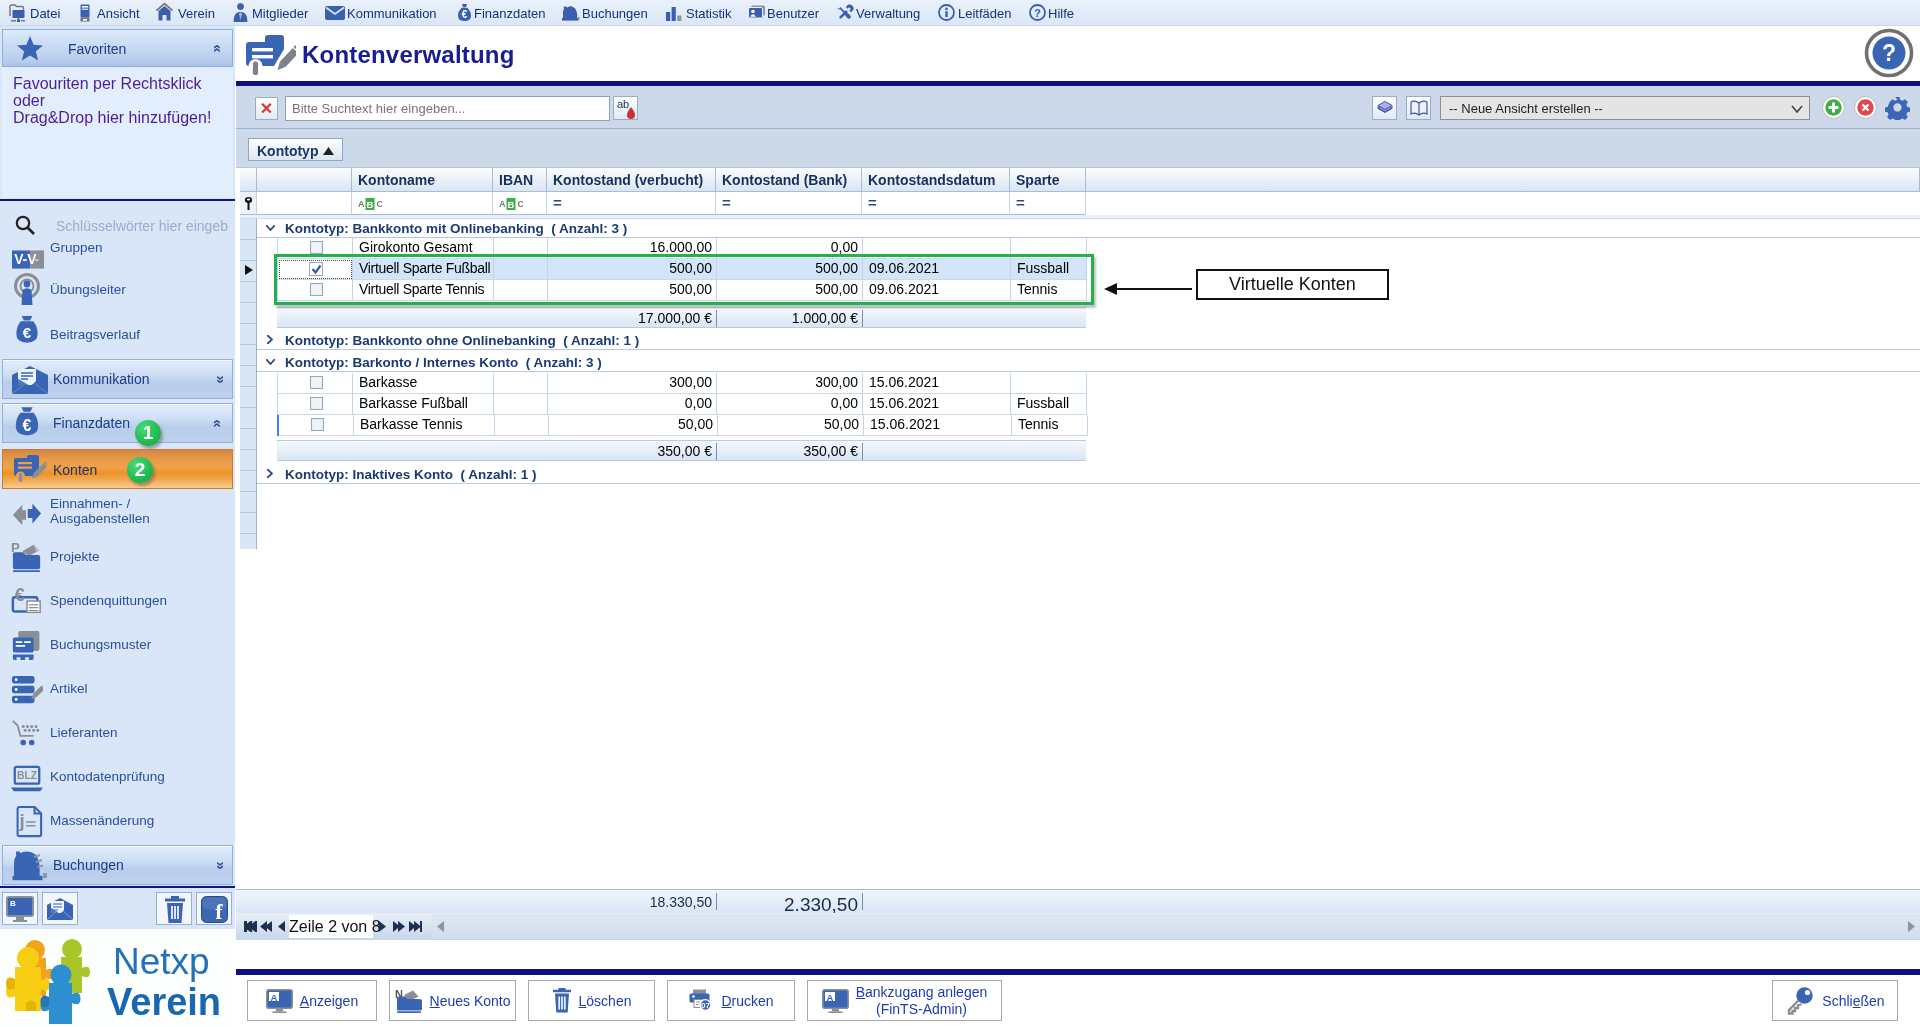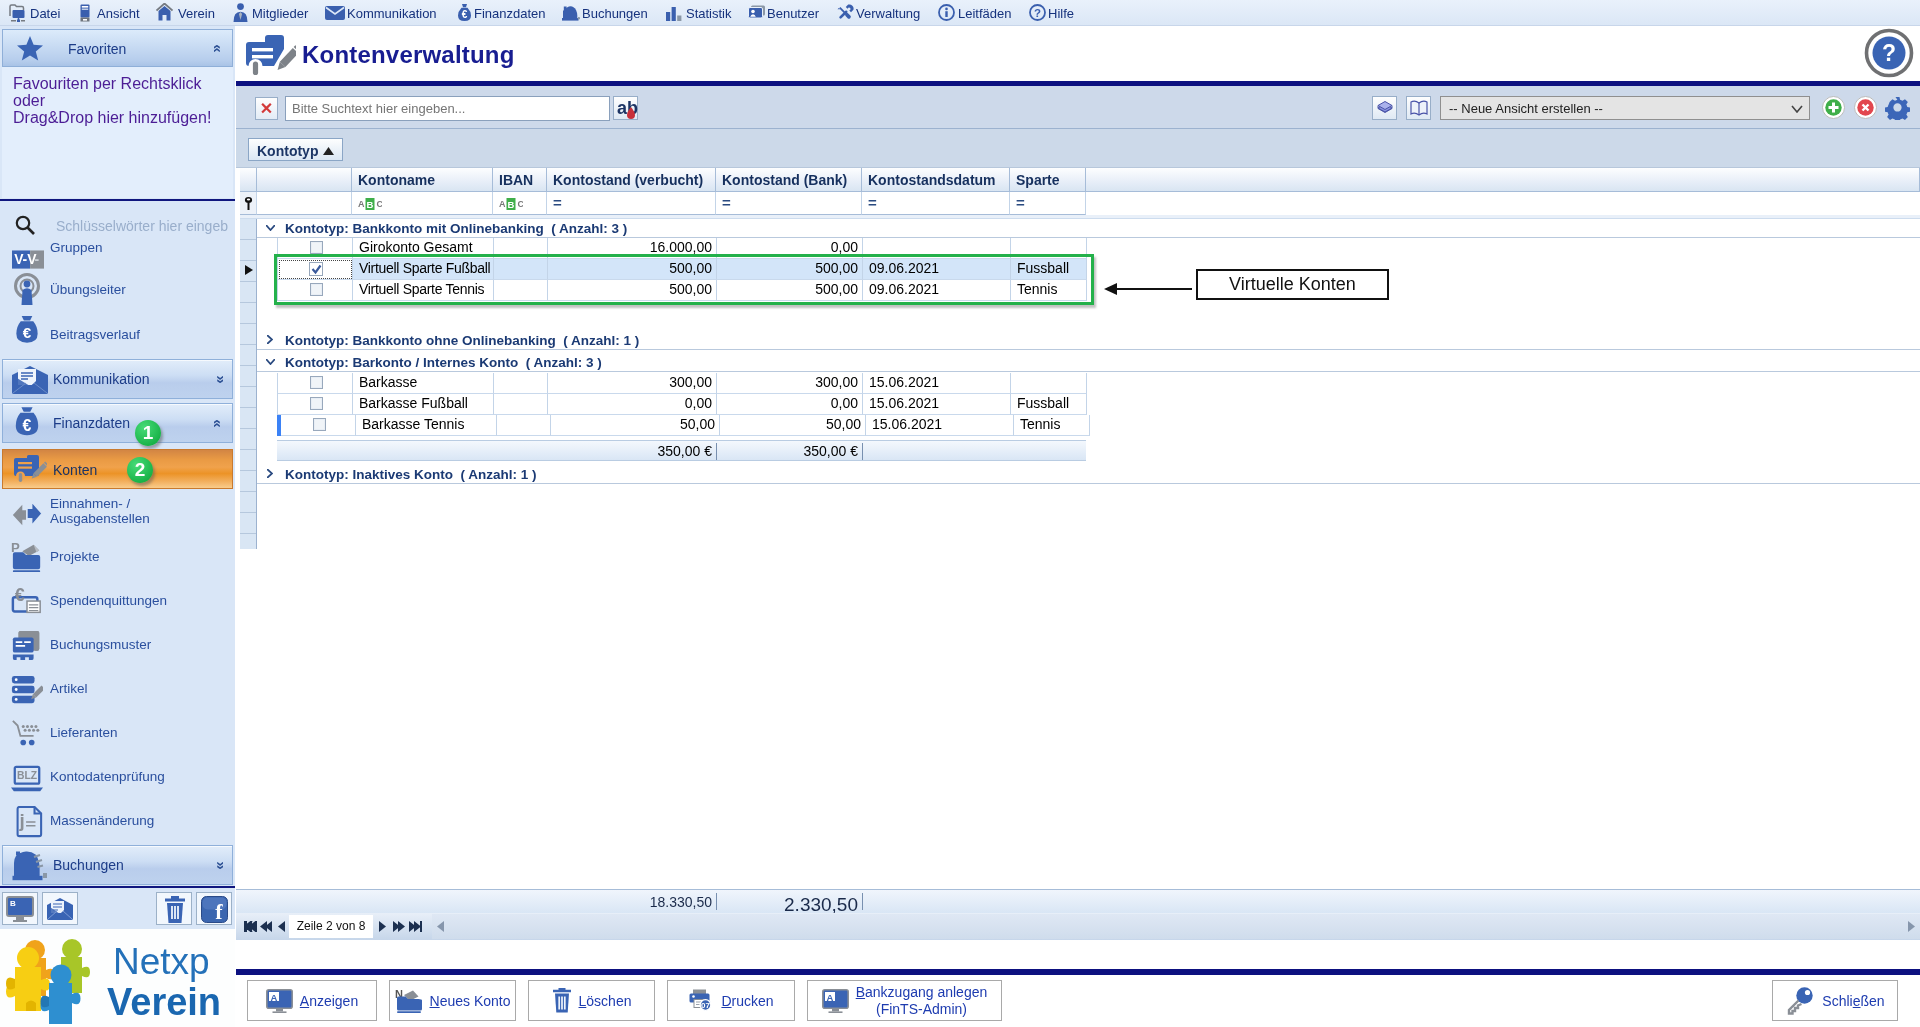--- a/index.html
+++ b/index.html
@@ -386,21 +386,21 @@
     <circle cx="25" cy="25" r="22.5" fill="#fff" stroke="#6f7072" stroke-width="3.6"></circle>
     <circle cx="25" cy="25" r="16.5" fill="#3a64b4"></circle>
     <text x="25" y="33" font-size="23" font-weight="bold" fill="#fff" text-anchor="middle" font-family="Liberation Sans">?</text>
   </svg>
 </div>
 <div id="navline1"></div>
 <div id="toolbar">
   <div class="abs" style="left:19px;top:11px;width:23px;height:23px;background:linear-gradient(#fefefe,#e3ecf6);border:1px solid #98aec8;color:#d33a3a;font-weight:bold;font-size:16px;text-align:center;line-height:21px;">✕</div>
   <input class="abs" style="left: 49px; top: 10px; width: 325px; height: 25px; border: 1px solid rgb(138, 160, 188); padding-left: 6px; font-size: 13px; font-family: &quot;Liberation Sans&quot;, sans-serif; color: rgb(51, 51, 51);" placeholder="Bitte Suchtext hier eingeben...">
   <div class="abs" style="left:377px;top:10px;width:25px;height:24px;background:linear-gradient(#fefefe,#dfe9f4);border:1px solid #98aec8;">
-    <span class="abs" style="left:3px;top:1px;font-size:18px;font-weight:bold;color:#1c3464;">ab</span>
+    <span class="abs" style="left:3px;top:1px;font-size:11px;font-weight:normal;color:#1c3464;">ab</span>
     <svg class="abs" style="left:11px;top:9px;" width="12" height="13" viewBox="0 0 12 13">
           <path d="M6 1 Q10 6 10 9 a4 4 0 1 1 -8 0 Q2 6 6 1 Z" fill="#c8303a"></path>
         </svg>
   </div>
   <div class="abs" style="left:1136px;top:10px;width:25px;height:24px;background:linear-gradient(#fefefe,#dfe9f4);border:1px solid #98aec8;">
     <svg style="margin:3px 0 0 3px;" width="18" height="17" viewBox="0 0 18 17">
           <path d="M2 8 L9 4 L16 8 L9 12 Z" fill="#8a94e0" stroke="#4a54a8"></path>
           <path d="M2 5.5 L9 1.5 L16 5.5 L9 9.5 Z" fill="#aab2ec" stroke="#4a54a8"></path>
           <path d="M2 5.5 v3 L9 12.5 L16 8.5 v-3" fill="none" stroke="#4a54a8"></path>
         </svg>
@@ -574,20 +574,26 @@
     <div class="dcell num" style="left:439px;width:146px;background:#fff;">
           <span style="display:block;margin-top:1px;">500,00</span>
         </div>
     <div class="dcell" style="left:585px;width:148px;background:#fff;">
           <span style="display:block;margin:1px 0 0 6px;">09.06.2021</span>
         </div>
     <div class="dcell" style="left:733px;width:76px;background:#fff;">
           <span style="display:block;margin:1px 0 0 6px;">Tennis</span>
         </div>
   </div>
+  <div class="sumrow" style="left:41px;top:179px;width:809px;height:21px;">
+        <span class="abs" style="right:374px;top:2px;font-size:14px;">17.000,00 €</span>
+        <div class="abs" style="left:439px;top:2px;width:1px;height:17px;background:#7890b0;"></div>
+        <span class="abs" style="right:228px;top:2px;font-size:14px;">1.000,00 €</span>
+        <div class="abs" style="left:585px;top:2px;width:1px;height:17px;background:#7890b0;"></div>
+      </div>
   <div class="grow" style="top:203px;">
         <svg class="abs" style="left:10px;top:4px;" width="6" height="9" viewBox="0 0 6 9">
           <path d="M0 0 L5 4.5 L0 9" fill="none" stroke="#2a4a80" stroke-width="1.8"></path>
         </svg>
         <div class="gt">Kontotyp: Bankkonto ohne Onlinebanking&nbsp; ( Anzahl: 1 )</div>
       </div>
   <div class="grow" style="top:225px;">
         <svg class="abs" style="left:9px;top:6px;" width="9" height="6" viewBox="0 0 9 6">
           <path d="M0 0 L4.5 5 L9 0" fill="none" stroke="#2a4a80" stroke-width="1.8"></path>
         </svg>
@@ -632,21 +638,21 @@
     <div class="dcell num" style="left:439px;width:146px;background:#fff;">
           <span style="display:block;margin-top:1px;">0,00</span>
         </div>
     <div class="dcell" style="left:585px;width:148px;background:#fff;">
           <span style="display:block;margin:1px 0 0 6px;">15.06.2021</span>
         </div>
     <div class="dcell" style="left:733px;width:76px;background:#fff;">
           <span style="display:block;margin:1px 0 0 6px;">Fussball</span>
         </div>
   </div>
-  <div class="drow" style="left:41px;top:287px;width:809px;height:21px;border-left:4px solid #3b82f6;">
+  <div class="drow" style="left:41px;top:287px;width:809px;height:21px;border-left:2px solid #3b82f6;">
     <div class="dcell" style="left:0;width:75px;background:#fff;">
           <span class="abs" style="left:31px;top:2px;width:14px;height:14px;">
             <span class="abs" style="left:1px;top:1px;width:13px;height:13px;border:1px solid #98a8bc;background:#f0f4f8;box-shadow:0 0 0 1px #e8eef5 inset;"></span>
           </span>
         </div>
     <div class="dcell" style="left:75px;width:141px;background:#fff;">
           <span style="display:block;margin:1px 0 0 6px;">Barkasse Tennis</span>
         </div>
     <div class="dcell" style="left:216px;width:54px;background:#fff;"></div>
     <div class="dcell num" style="left:270px;width:169px;background:#fff;">
@@ -692,21 +698,21 @@
         <path d="M2 0 V11 M13 0 L6 5.5 L13 11 M8 0 L1 5.5 L8 11" fill="none" stroke="#1c3050" stroke-width="2"></path>
         <path d="M13 0 L6 5.5 L13 11 Z M8 0 L1 5.5 L8 11 Z" fill="#1c3050"></path>
         <rect x="0" y="0" width="2" height="11" fill="#1c3050"></rect>
       </svg>
   <svg class="abs" style="left:24px;top:8px;" width="12" height="11" viewBox="0 0 12 11">
         <path d="M12 0 L5 5.5 L12 11 Z M7 0 L0 5.5 L7 11 Z" fill="#1c3050"></path>
       </svg>
   <svg class="abs" style="left:42px;top:8px;" width="7" height="11" viewBox="0 0 7 11">
         <path d="M7 0 L0 5.5 L7 11 Z" fill="#1c3050"></path>
       </svg>
-  <div class="abs" style="left:53px;top:2px;width:84px;height:23px;background:#fff;text-align:center;font-size:12px;color:#111;line-height:23px;white-space:nowrap;">Zeile 2 von 8</div>
+  <div class="abs" style="left:53px;top:2px;width:84px;height:23px;background:#fff;text-align:center;font-size:16px;color:#111;line-height:23px;white-space:nowrap;">Zeile 2 von 8</div>
   <svg class="abs" style="left:143px;top:8px;" width="7" height="11" viewBox="0 0 7 11">
         <path d="M0 0 L7 5.5 L0 11 Z" fill="#1c3050"></path>
       </svg>
   <svg class="abs" style="left:157px;top:8px;" width="12" height="11" viewBox="0 0 12 11">
         <path d="M0 0 L7 5.5 L0 11 Z M5 0 L12 5.5 L5 11 Z" fill="#1c3050"></path>
       </svg>
   <svg class="abs" style="left:173px;top:8px;" width="13" height="11" viewBox="0 0 13 11">
         <path d="M0 0 L7 5.5 L0 11 Z M5 0 L12 5.5 L5 11 Z" fill="#1c3050"></path>
         <rect x="11" y="0" width="2" height="11" fill="#1c3050"></rect>
       </svg>

